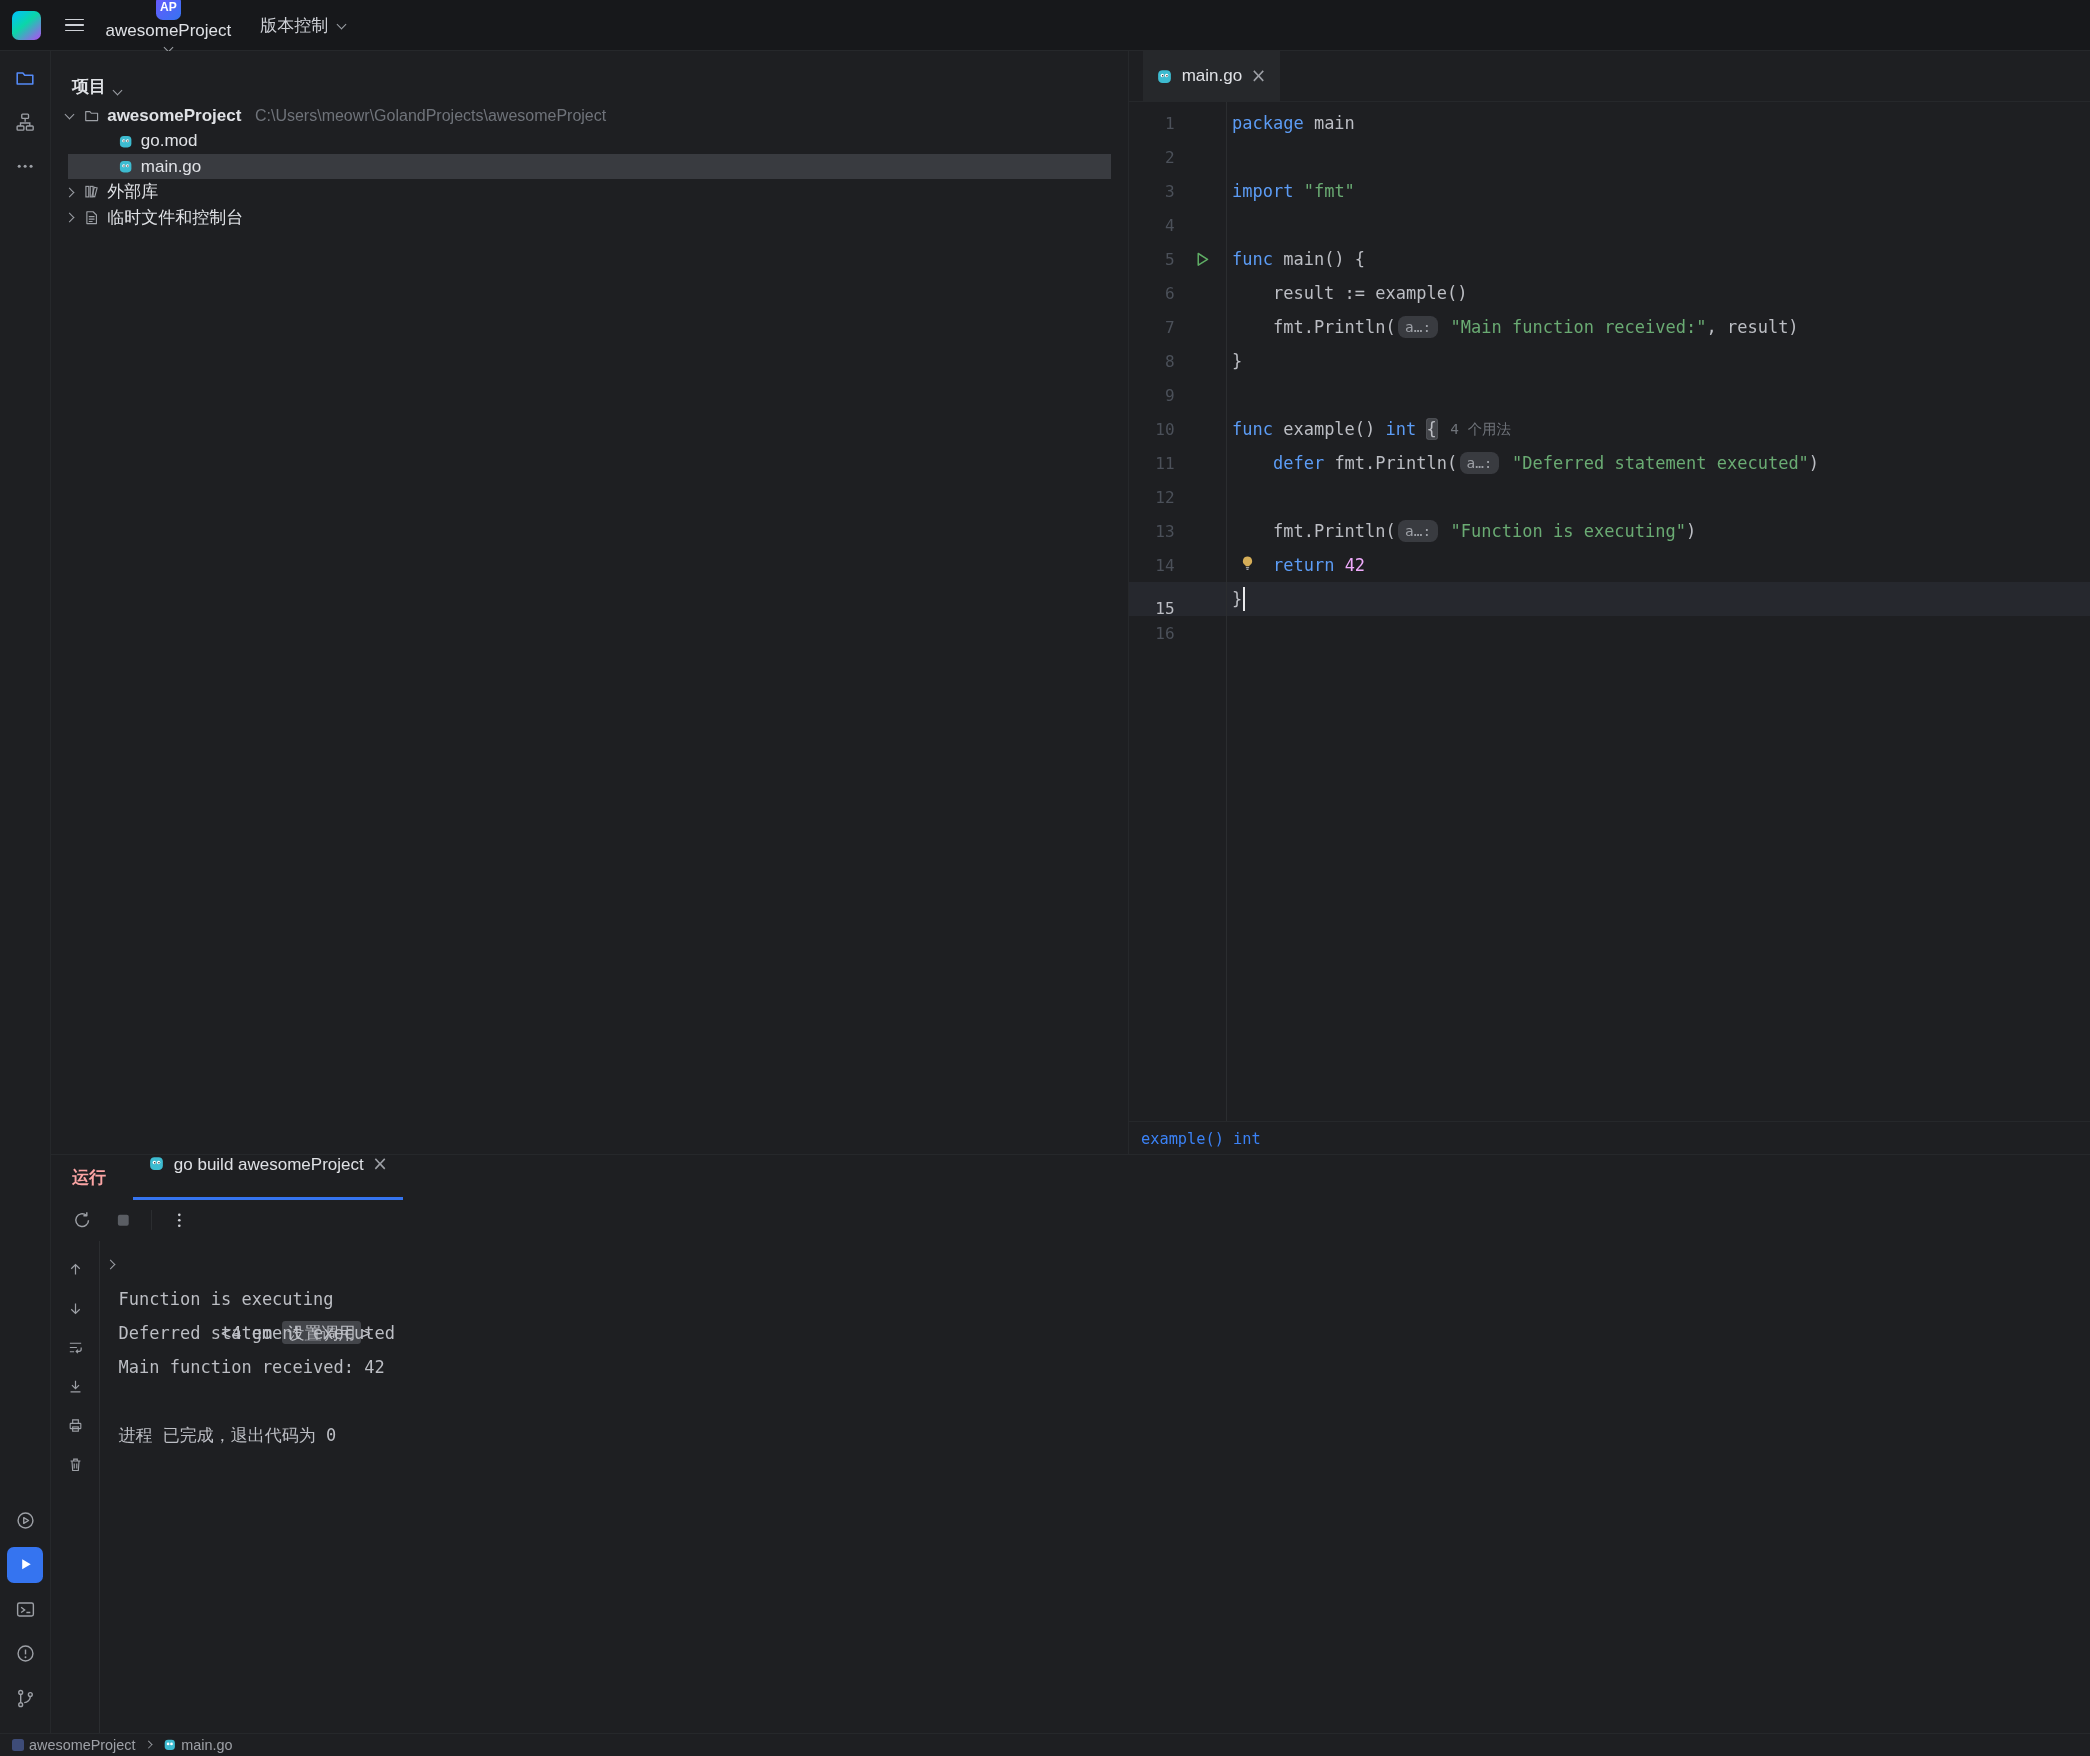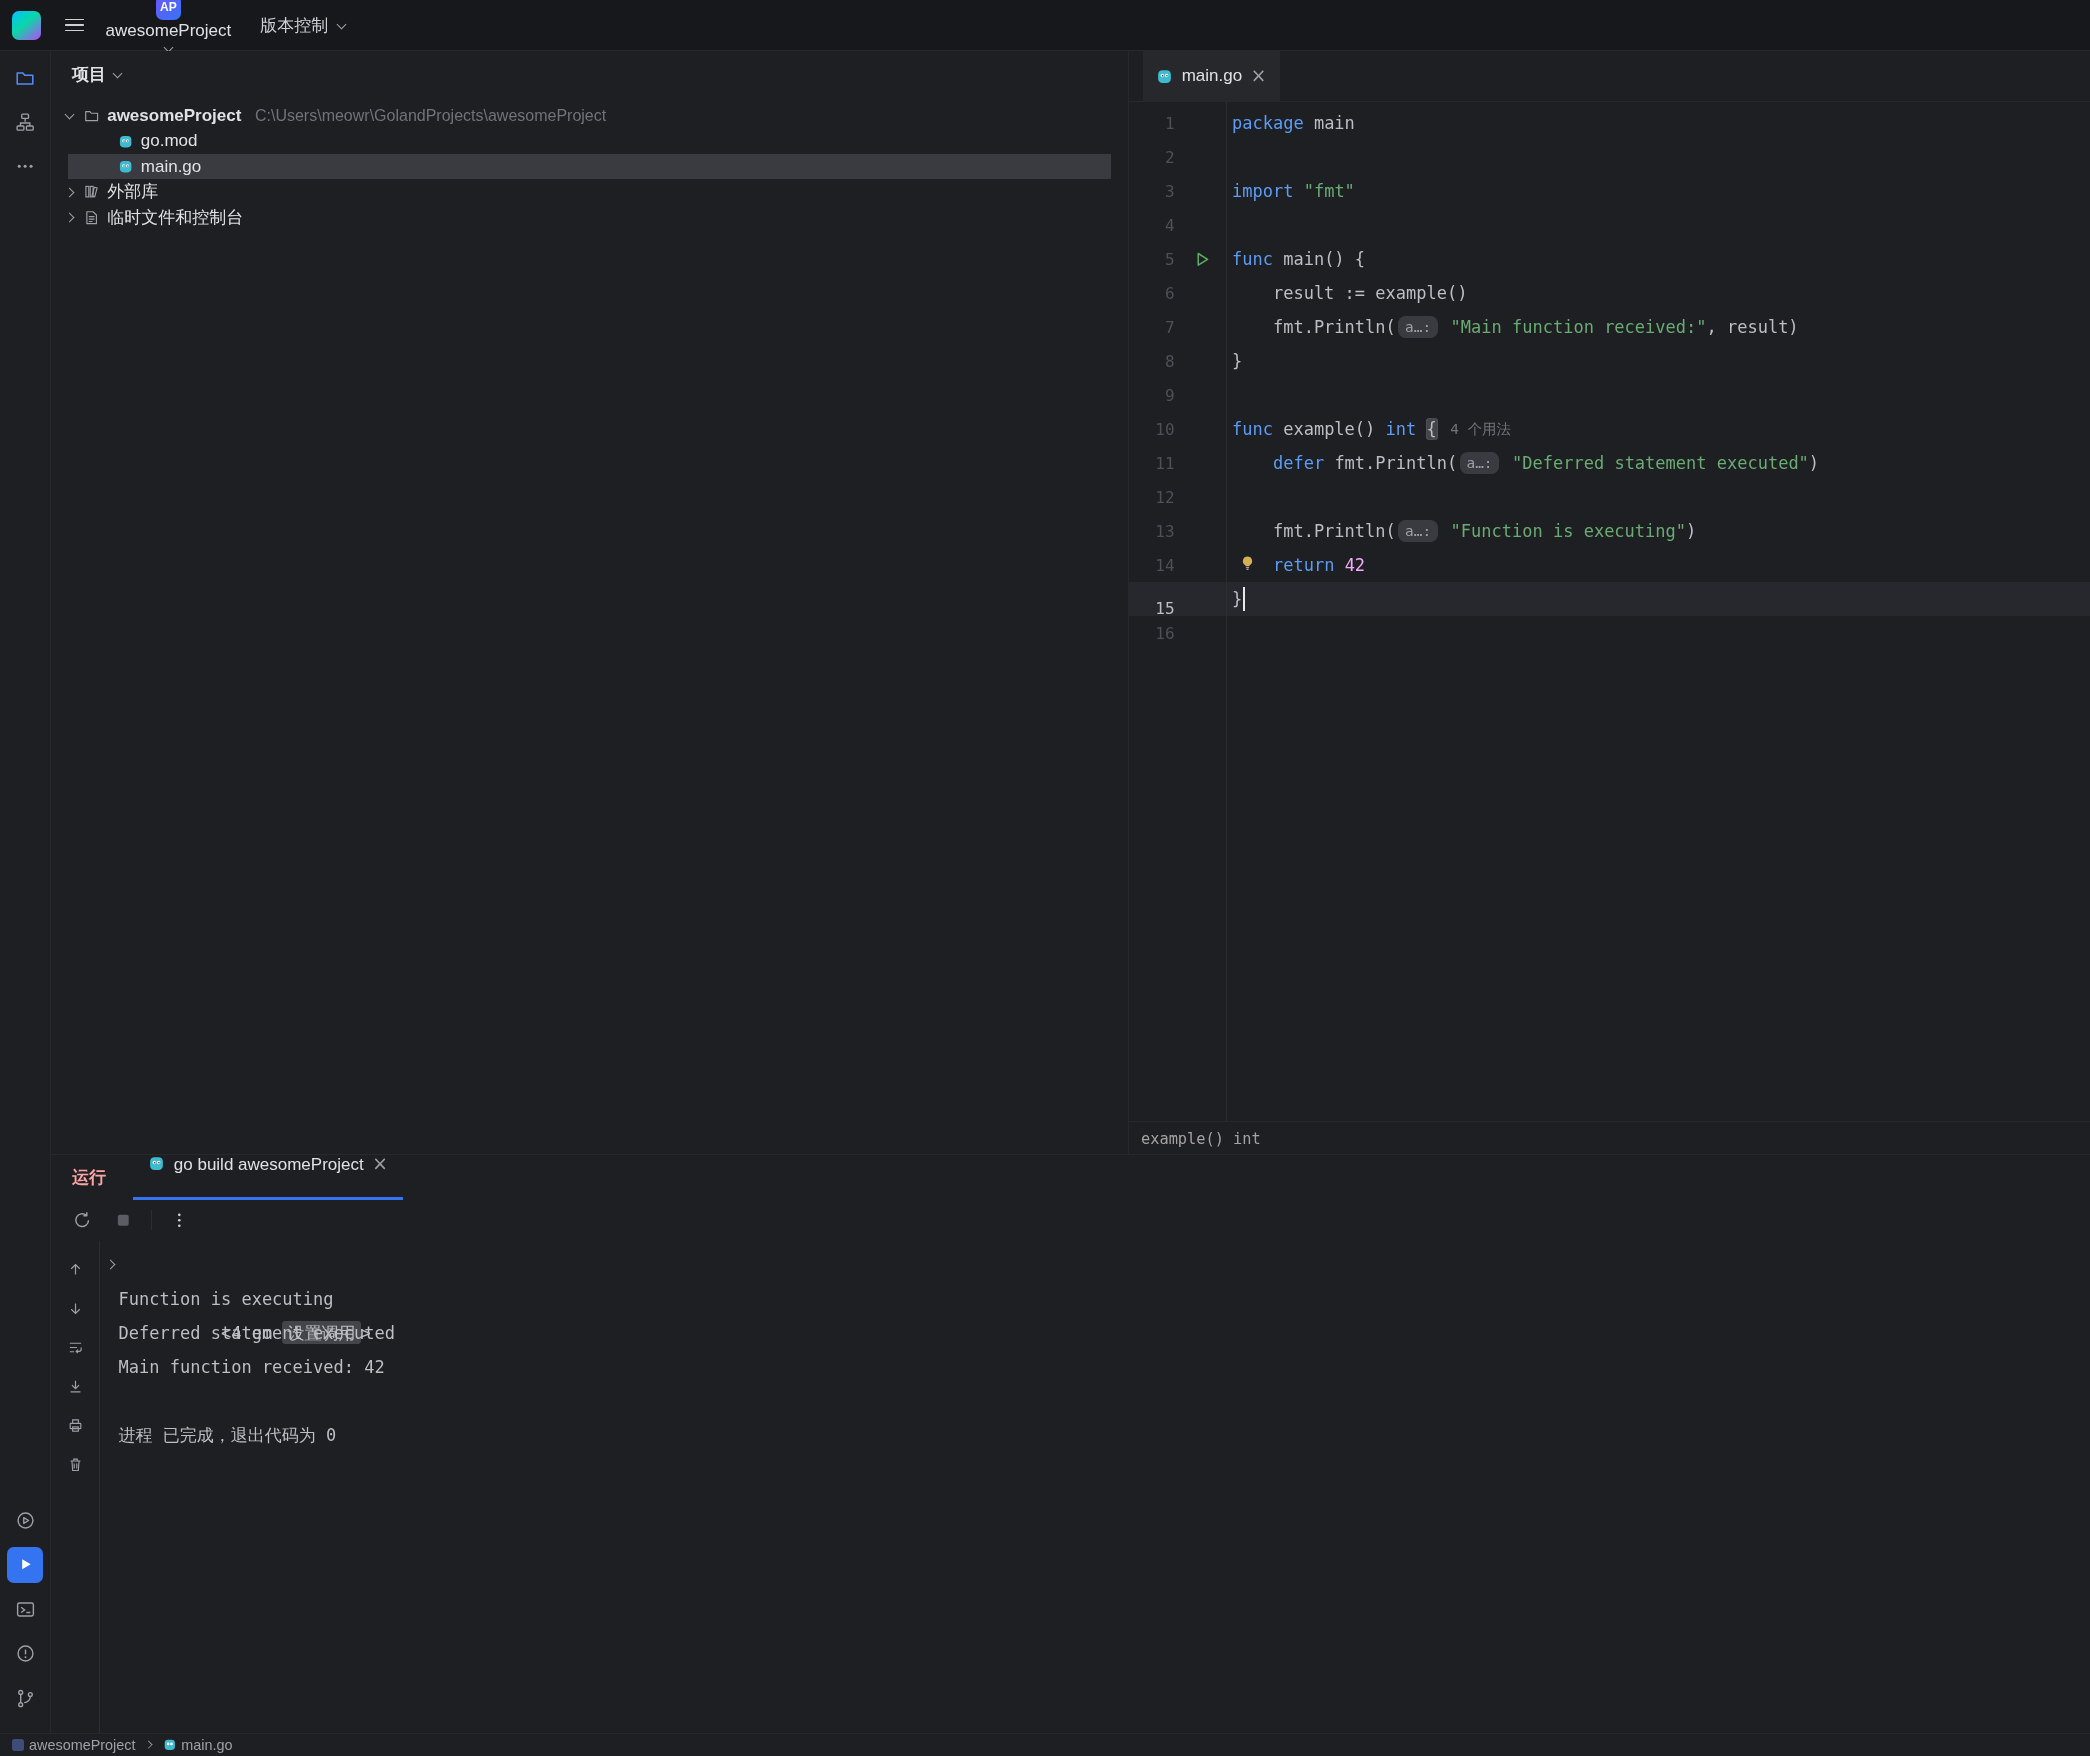--- a/index.html
+++ b/index.html
@@ -21,21 +21,21 @@
   .chev.right::before{transform:rotate(-45deg);left:2.5px;top:3.4px;}
 
   
   .rail{position:absolute;left:0;top:51px;width:51px;height:1682px;border-right:0.8px solid #26282B;display:flex;flex-direction:column;align-items:center;padding-top:8.5px;padding-bottom:8.5px;}
   .railbtn{width:36px;height:36px;margin-bottom:8.5px;border:none;background:none;border-radius:6.8px;display:flex;align-items:center;justify-content:center;cursor:pointer;}
   .railbtn.active-chip{background:#3574F0;}
   .rail .spacer{flex:1;}
 
   
   .project-panel{position:absolute;left:51px;top:51px;width:1078px;height:1104px;background:#1E1F22;border-right:0.8px solid #26282B;}
-  .panel-header{height:47px;display:flex;align-items:center;padding-left:21px;gap:5.1px;font-size:17px;font-weight:bold;color:#DFE1E5;}
+  .panel-header{height:47px;display:flex;align-items:flex-end;padding-left:21px;gap:5.1px;font-size:17px;font-weight:bold;color:#DFE1E5;}
   .tree{padding-top:5.1px;}
   .trow{display:flex;align-items:center;height:25.4px;gap:6.8px;font-size:17px;color:#CED0D6;white-space:nowrap;cursor:pointer;}
   .trow .tname{color:#DFE1E5;}
   .trow.root .tname{font-weight:bold;}
   .tpath{color:#6F737A;margin-left:6.8px;font-size:16px;}
   .trow.selected{background:#393B40;margin:0 17px;border-radius:0;}
   .ticon{display:flex;align-items:center;justify-content:center;width:17px;height:17px;}
 
   
   .editor{position:absolute;left:1128px;top:51px;right:0;height:1104px;background:#1E1F22;border-left:0.8px solid #26282B;}
@@ -53,21 +53,21 @@
   .t-p{color:#BCBEC4;white-space:pre;}
   .t-kw{color:#5C9CF5;white-space:pre;}
   .t-type{color:#5C9CF5;white-space:pre;}
   .t-str{color:#6AAB73;white-space:pre;}
   .t-num{color:#f0abfc;white-space:pre;}
   .t-hint{display:inline-block;background:#393B40;color:#9DA0A6;border-radius:7.6px;padding:0.8px 6.8px;font-size:14.4px;margin:0 2.5px;line-height:21px;}
   .t-inlay{color:#6F737A;font-size:14.4px;margin-left:13.6px;white-space:pre;}
   .t-brace{background:#43454A;box-shadow:0 0 0 0.8px #5A5D63;border-radius:1.7px;white-space:pre;}
   .caret{display:inline-block;width:1.7px;height:24px;background:#E8E9EB;margin-left:0.8px;}
   .bulb{position:absolute;left:110px;top:6.8px;}
-  .context-bar{position:absolute;left:0;right:0;bottom:0;height:34px;border-top:0.8px solid #26282B;display:flex;align-items:center;padding-left:12px;font-family:"DejaVu Sans Mono","Liberation Mono",monospace;font-size:15.3px;color:#a3a3a3;}
+  .context-bar{position:absolute;left:0;right:0;bottom:0;height:34px;border-top:0.8px solid #26282B;display:flex;align-items:center;padding-left:12px;font-family:"DejaVu Sans Mono","Liberation Mono",monospace;font-size:15.3px;color:#3b82f6;}
 
   
   .run-panel{position:absolute;left:51px;top:1154px;right:0;height:579px;background:#1E1F22;border-top:0.8px solid #26282B;}
   .run-header{height:44px;display:flex;align-items:center;padding-left:21px;position:relative;}
   .run-title{font-size:17px;font-weight:bold;color:#fca5a5;cursor:pointer;}
   .rtab{display:flex;gap:8.5px;margin-left:27px;height:44px;padding:0 15.3px;position:relative;font-size:17px;color:#DFE1E5;cursor:pointer;}
   .rtab .underline{position:absolute;left:0;right:0;bottom:-0.8px;height:2.5px;background:#3574F0;}
   .run-toolbar{height:42px;display:flex;align-items:center;padding-left:18.6px;gap:15.3px;}
   .tbtn{background:none;border:none;display:flex;align-items:center;justify-content:center;width:25.4px;height:25.4px;cursor:pointer;}
   .tsep{width:0.8px;height:20.3px;background:#2B2D30;}

